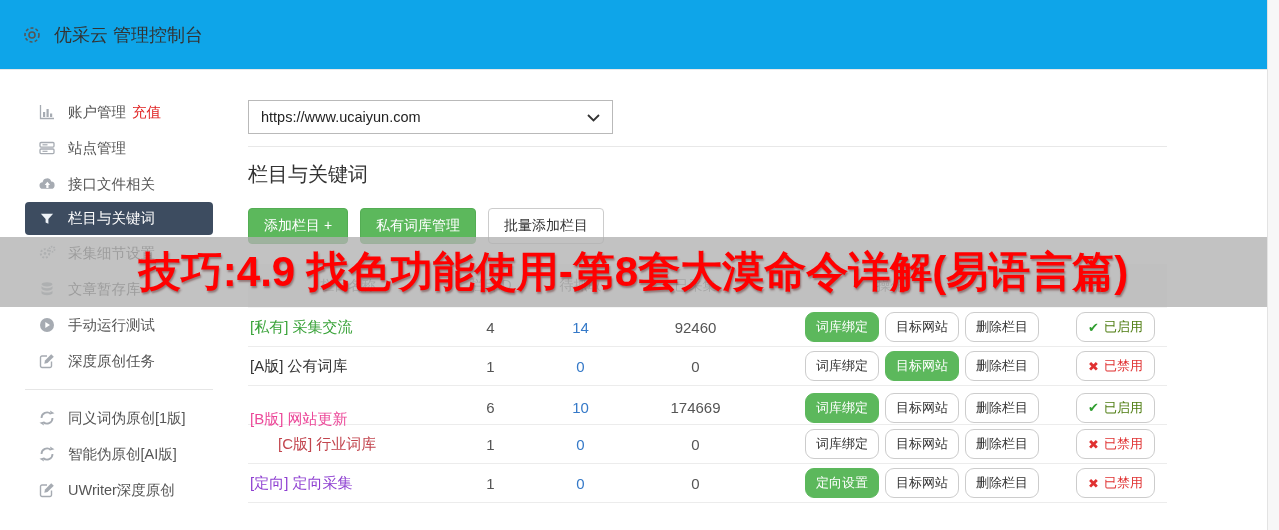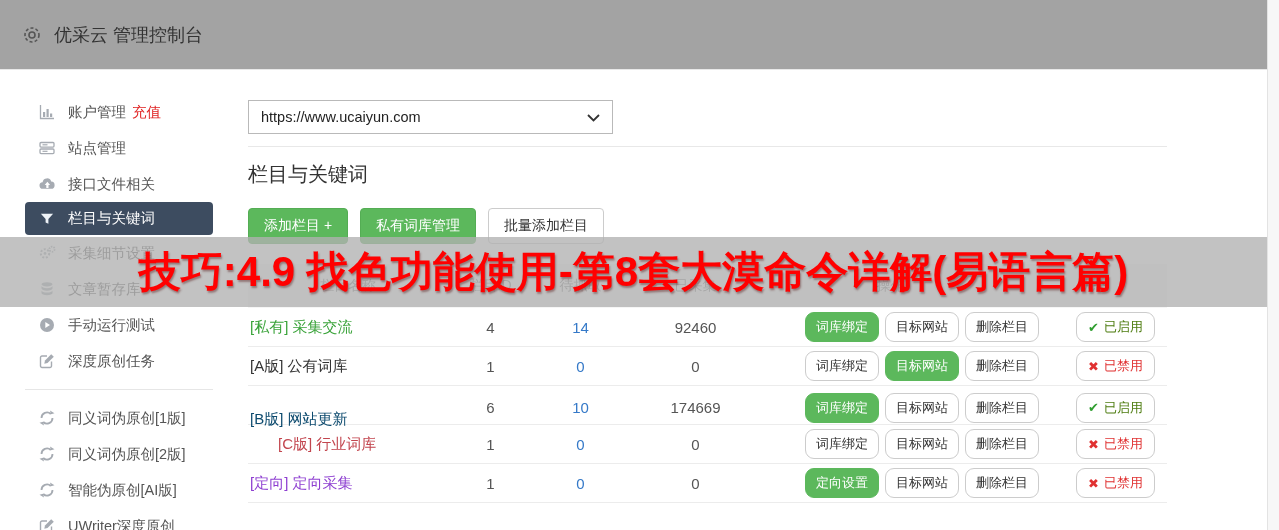--- a/index.html
+++ b/index.html
@@ -2,21 +2,21 @@
 <html><head>
 <meta charset="utf-8">
 <style>
   * { box-sizing: border-box; margin: 0; padding: 0; }
   html,body { width:1279px; height:530px; }
   body {
     font-family: "Liberation Sans", "DejaVu Sans", sans-serif;
     background:#fff; color:#333; overflow:hidden; position:relative;
   }
   
-  .app-header { height:70px; border-bottom:1px solid #e8e8e8; display:flex; align-items:center; padding-left:22px; background:#a3a3a3; }
+  .app-header { height:70px; border-bottom:1px solid #e8e8e8; display:flex; align-items:center; padding-left:22px; background:#0ea5e9; }
   .app-header .gear { display:inline-flex; margin-right:12px; }
   .app-title { font-size:18px; color:#333; }
 
   
   .layout { display:flex; }
   .sidebar { width:248px; flex-shrink:0; padding-top:24px; }
   .side-item { display:flex; align-items:center; height:36px; margin:0 0 0 25px; width:188px; padding-left:13px; border-radius:4px; color:#555; font-size:14.5px; cursor:pointer; }
   .side-item .ic { width:18px; display:inline-flex; justify-content:center; margin-right:12px; }
   .side-item.active { background:#3d4c60; color:#fff; height:33px; }
   .side-item .red-badge { color:#e02222; margin-left:6px; }
@@ -168,31 +168,20 @@
       </div>
       <div class="side-item">
         <span class="ic">
           <svg width="16" height="16" viewBox="0 0 16 16">
             <path d="M13.5 8a5.5 5.5 0 0 1-9.3 4" fill="none" stroke="#a6abb2" stroke-width="1.8"></path>
             <path d="M2.5 8a5.5 5.5 0 0 1 9.3-4" fill="none" stroke="#a6abb2" stroke-width="1.8"></path>
             <path d="M11 .6l.9 3.6 3.6-.9z" fill="#a6abb2"></path>
             <path d="M5 15.4l-.9-3.6-3.6.9z" fill="#a6abb2"></path>
           </svg>
         </span>
-        <span>同义词伪原创[2版]</span>
-      </div>
-      <div class="side-item">
-        <span class="ic">
-          <svg width="16" height="16" viewBox="0 0 16 16">
-            <path d="M13.5 8a5.5 5.5 0 0 1-9.3 4" fill="none" stroke="#a6abb2" stroke-width="1.8"></path>
-            <path d="M2.5 8a5.5 5.5 0 0 1 9.3-4" fill="none" stroke="#a6abb2" stroke-width="1.8"></path>
-            <path d="M11 .6l.9 3.6 3.6-.9z" fill="#a6abb2"></path>
-            <path d="M5 15.4l-.9-3.6-3.6.9z" fill="#a6abb2"></path>
-          </svg>
-        </span>
         <span>智能伪原创[AI版]</span>
       </div>
       <div class="side-item">
         <span class="ic">
           <svg width="16" height="16" viewBox="0 0 16 16">
             <path d="M12.5 8.5V13a1.5 1.5 0 0 1-1.5 1.5H3A1.5 1.5 0 0 1 1.5 13V4.5A1.5 1.5 0 0 1 3 3h5" fill="none" stroke="#a6abb2" stroke-width="1.4"></path>
             <path d="M12.2 1.2l2.6 2.6-6.3 6.3-3.2.7.7-3.3z" fill="#a6abb2"></path>
           </svg>
         </span>
         <span>UWriter深度原创</span>
@@ -257,21 +246,21 @@
               <button class="sbtn default">删除栏目</button>
             </div>
             <div class="cell-status">
               <span class="badge">
                 <span class="mark-off">✖</span>
                 <span class="lbl-off">已禁用</span>
               </span>
             </div>
           </div>
           <div class="trow">
-            <div class="cell-name" style="color: #0c4a6e; margin-top: 24px;">[B版] 网站更新</div>
+            <div class="cell-name" style="color: #ec4899; margin-top: 24px;">[B版] 网站更新</div>
             <div class="cell-num">6</div>
             <div class="cell-link">10</div>
             <div class="cell-num">174669</div>
             <div class="cell-actions">
               <button class="sbtn green">词库绑定</button>
               <button class="sbtn default">目标网站</button>
               <button class="sbtn default">删除栏目</button>
             </div>
             <div class="cell-status">
               <span class="badge">

